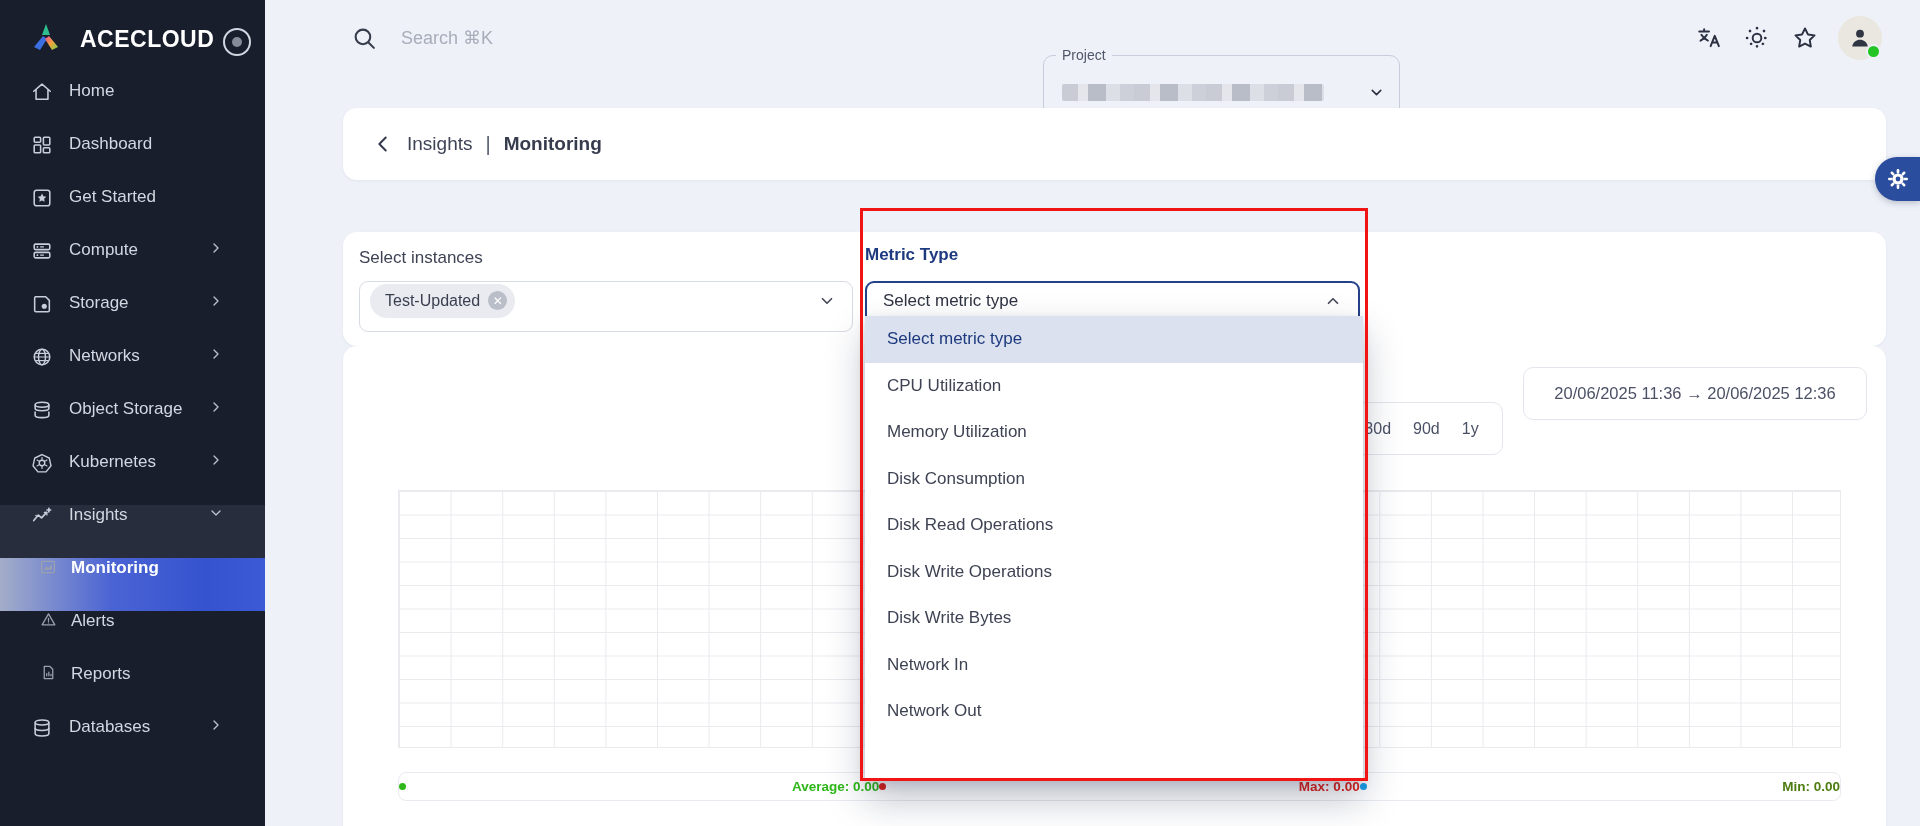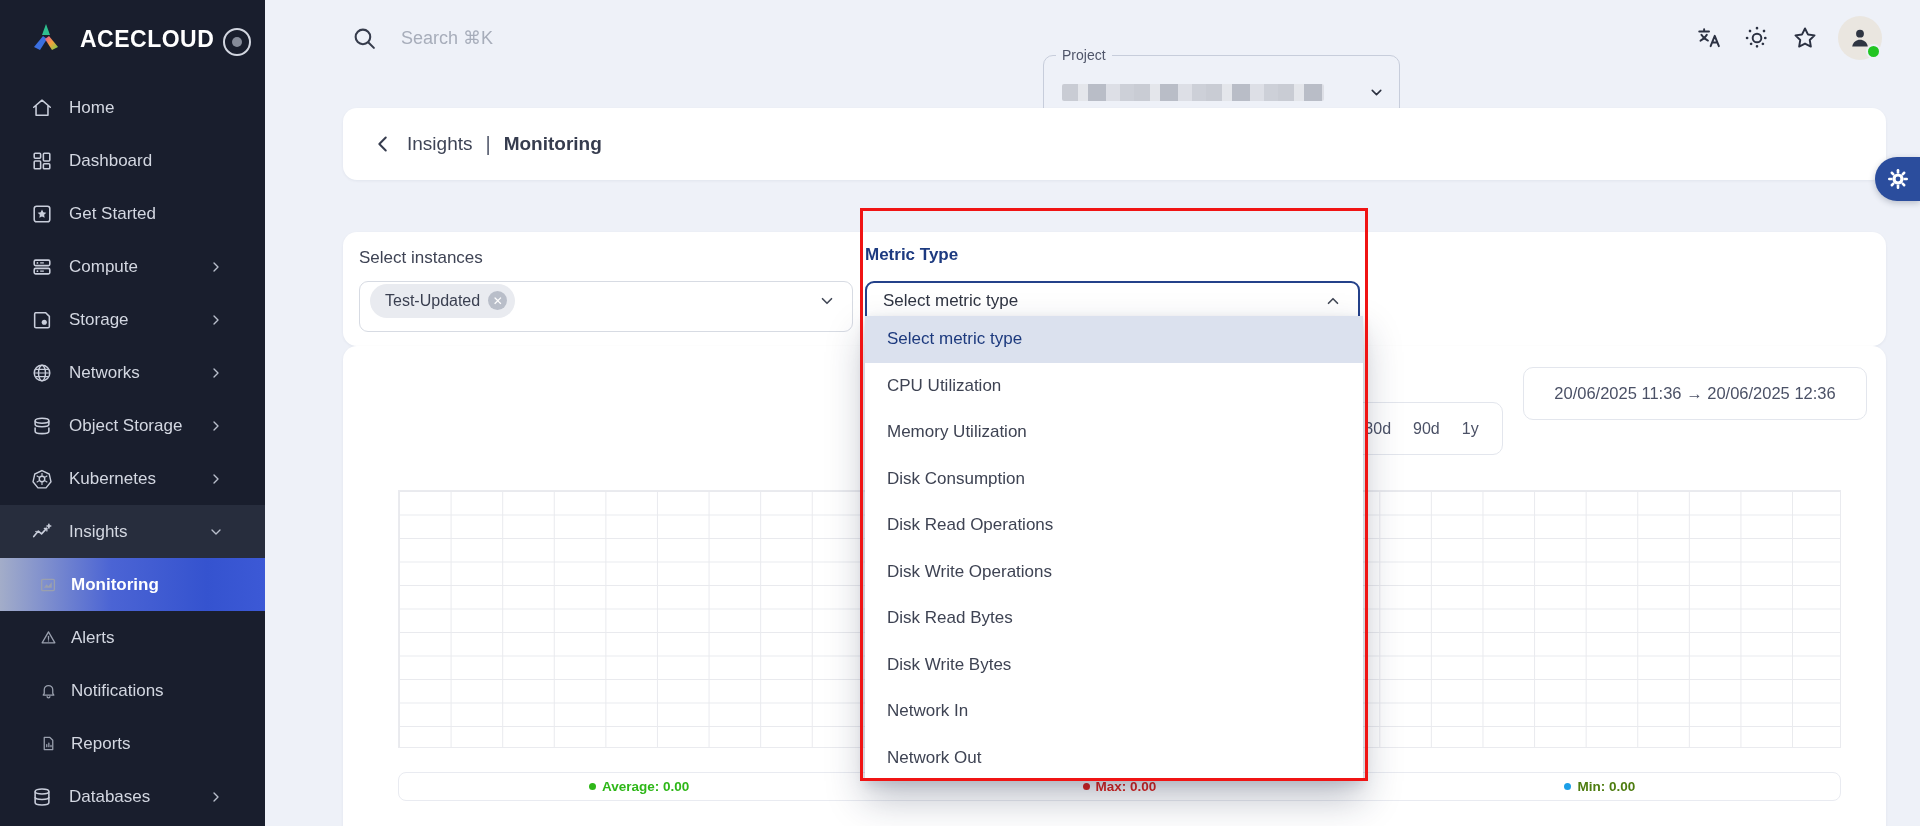--- a/index.html
+++ b/index.html
@@ -8,21 +8,21 @@
   svg{display:block;}
 
   
   .sidebar{position:absolute;left:0;top:0;width:265px;height:826px;background:#191e2d;z-index:80;}
   .logo-row{display:flex;align-items:center;height:78px;padding:0 20px 0 26px;position:relative;}
   .logo-mark{width:40px;height:40px;margin-right:14px;}
   .brand-name{color:#fff;font-size:23px;font-weight:700;letter-spacing:.5px;}
   .collapse-toggle{position:absolute;right:14px;top:28px;width:24px;height:24px;border:2px solid #d2d6e0;border-radius:50%;display:flex;align-items:center;justify-content:center;cursor:pointer;}
   .collapse-toggle .dot{width:10px;height:10px;border-radius:50%;background:#858b99;}
   .nav{position:absolute;top:81px;left:0;right:0;}
-  .nav-item{display:flex;align-items:center;height:53px;padding:0 18px 0 30px;color:#d3d7e1;font-size:17px;cursor:pointer;position:relative;}
+  .nav-item{display:flex;height:53px;padding:0 18px 0 30px;color:#d3d7e1;font-size:17px;cursor:pointer;position:relative;}
   .nav-item .nicon{width:24px;display:flex;justify-content:center;margin-right:15px;color:#c9cedb;}
   .nav-item.sub{padding-left:38px;}
   .nav-item.sub .nicon{width:20px;margin-right:13px;color:#9aa0ae;}
   .nav-item .chev{position:absolute;right:41px;color:#b9bfcc;}
   .row-expanded{background:#272d3d;}
   .row-active{background:linear-gradient(90deg,#a3adc9 0%,#4b64d4 42%,#3553cf 78%,#3c59d6 100%);color:#fff;font-weight:600;}
   .row-active .nicon{color:#fff;}
 
   
   .topbar{position:absolute;left:311px;top:0;right:0;height:76px;}
@@ -71,21 +71,21 @@
   .annotation-box{position:absolute;left:549px;top:208px;width:508px;height:573px;border:3px solid #f01414;z-index:60;pointer-events:none;box-sizing:border-box;}
 
   .time-group{position:absolute;left:997px;top:21px;width:163px;height:53px;border:1px solid #e3e6ed;border-radius:10px;background:#fff;display:flex;align-items:center;justify-content:center;box-sizing:border-box;margin-top:35px;}
   .time-group .tr-btn{padding:0 11px;font-size:16px;color:#4b5166;cursor:pointer;}
   .date-range{position:absolute;left:1180px;top:21px;width:344px;height:53px;border:1px solid #e3e6ed;border-radius:10px;background:#fff;display:flex;align-items:center;justify-content:center;font-size:16.5px;color:#4b5166;box-sizing:border-box;cursor:pointer;}
 
   .chart-grid{position:absolute;left:55px;top:144px;width:1443px;height:258px;background-color:#fff;border:1px solid #eaebef;box-sizing:border-box;
     background-image:linear-gradient(to right,#e9eaee 1px,transparent 1px),linear-gradient(to bottom,#e9eaee 1px,transparent 1px);
     background-size:51.6px 23.5px;}
   .legend-bar{position:absolute;left:55px;top:426px;width:1443px;height:29px;border:1px solid #e9ebf1;border-radius:8px;display:flex;box-sizing:border-box;}
-  .legend-cell{flex:1;display:flex;align-items:center;justify-content:center;gap:6px;font-size:13.5px;font-weight:700;}
+  .legend-cell{flex:1;display:flex;align-items:center;justify-content:space-between;gap:6px;font-size:13.5px;font-weight:700;}
   .legend-dot{width:7px;height:7px;border-radius:50%;}
 
   .gear-fab{position:absolute;right:0;top:157px;width:45px;height:44px;background:#2b4d9d;border-radius:24px 0 0 24px;display:flex;align-items:center;justify-content:center;z-index:70;cursor:pointer;box-shadow:0 2px 6px rgba(20,30,60,.25);}
 </style>
 </head>
 <body>
 
 <div class="app">
 
   <aside class="sidebar">
@@ -245,29 +245,20 @@
               <path d="M12 4 21 19.5H3Z"></path>
               <path d="M12 10.5v4" stroke-linecap="round"></path>
               <circle cx="12" cy="16.8" r=".9" fill="currentColor" stroke="none"></circle>
             </svg>
         </span>
         <span>Alerts</span>
       </div>
       <div class="nav-item sub">
         <span class="nicon">
           <svg viewBox="0 0 24 24" width="17" height="17" fill="none" stroke="currentColor" stroke-width="1.8" stroke-linecap="round" stroke-linejoin="round">
-              <path d="M6 16v-5a6 6 0 0 1 12 0v5l1.5 2.5h-15Z"></path>
-              <path d="M10 20.5a2 2 0 0 0 4 0"></path>
-            </svg>
-        </span>
-        <span>Notifications</span>
-      </div>
-      <div class="nav-item sub">
-        <span class="nicon">
-          <svg viewBox="0 0 24 24" width="17" height="17" fill="none" stroke="currentColor" stroke-width="1.8" stroke-linecap="round" stroke-linejoin="round">
               <path d="M6 3.5h8l4 4v13H6Z"></path>
               <path d="M9.5 16.5v-3M12.5 16.5v-5M15.5 16.5v-2"></path>
             </svg>
         </span>
         <span>Reports</span>
       </div>
       <div class="nav-item">
         <span class="nicon">
           <svg viewBox="0 0 24 24" width="22" height="22" fill="none" stroke="currentColor" stroke-width="1.7">
               <ellipse cx="12" cy="6" rx="7.5" ry="2.7"></ellipse>
@@ -405,21 +396,20 @@
       </div>
     </section>
 
     <div class="dropdown">
       <div class="opt selected">Select metric type</div>
       <div class="opt">CPU Utilization</div>
       <div class="opt">Memory Utilization</div>
       <div class="opt">Disk Consumption</div>
       <div class="opt">Disk Read Operations</div>
       <div class="opt">Disk Write Operations</div>
-      <div class="opt">Disk Read Bytes</div>
       <div class="opt">Disk Write Bytes</div>
       <div class="opt">Network In</div>
       <div class="opt">Network Out</div>
     </div>
 
     <div class="annotation-box"></div>
 
     <div class="gear-fab">
       <svg viewBox="0 0 24 24" width="24" height="24" fill="#fff">
         <g>

